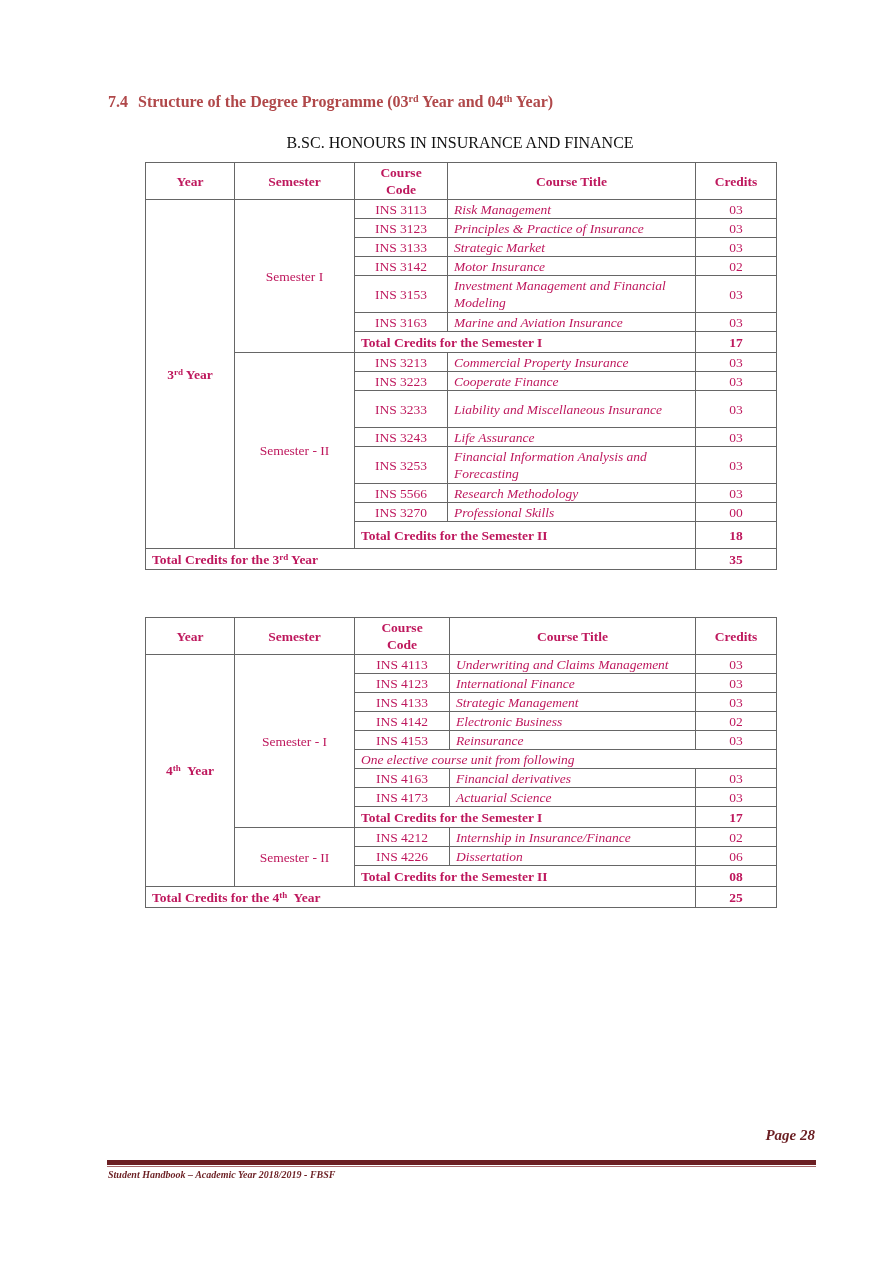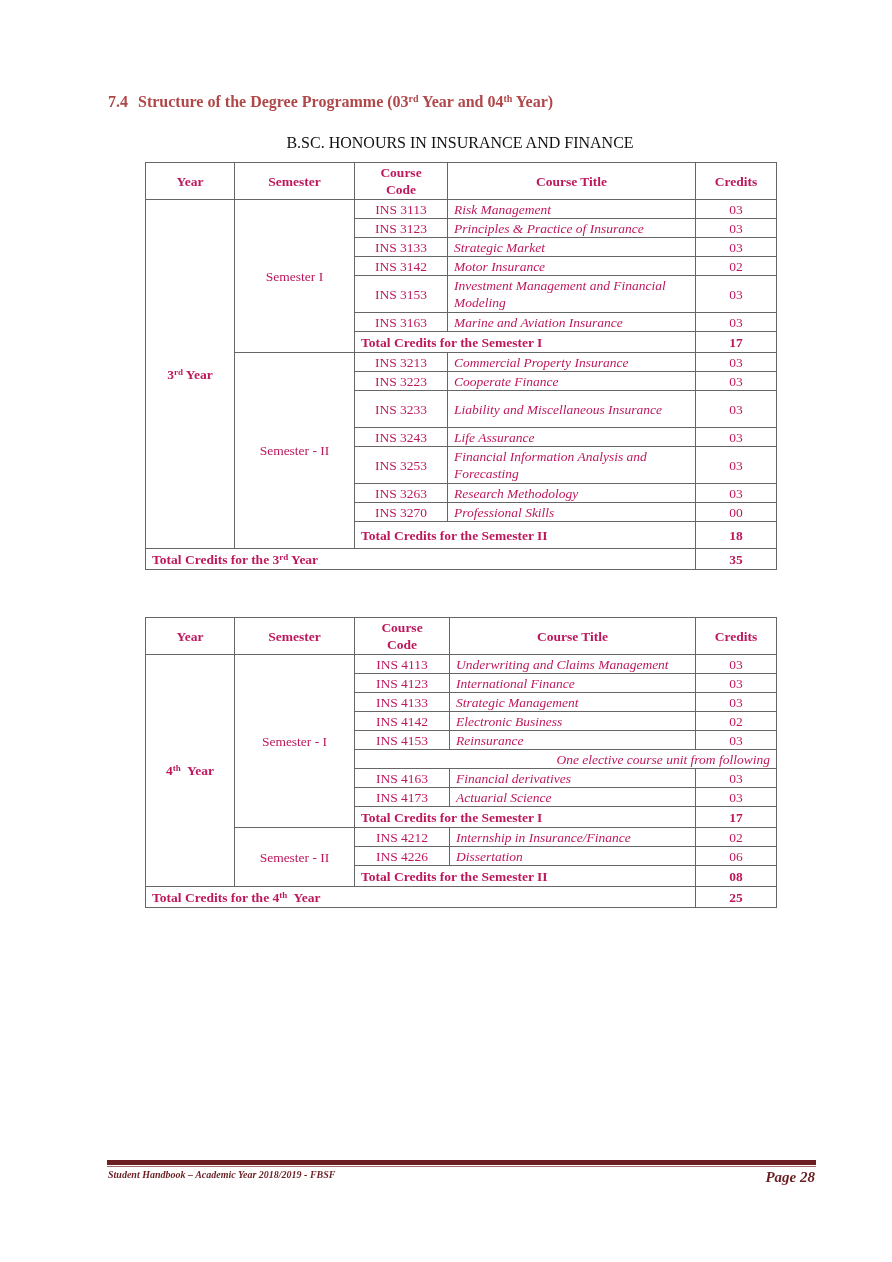--- a/index.html
+++ b/index.html
@@ -15,28 +15,28 @@
   .t2 { left: 145px; top: 617px; width: 632px; }
   .c-year { width: 76px; text-align: center; }
   .c-sem { width: 107px; text-align: center; }
   .c-code { text-align: center; white-space: nowrap; }
   .c-title { text-align: left; font-style: italic; }
   .c-cred { width: 68px; text-align: center; }
   .total td { font-weight: bold; }
   .yeartotal td { font-weight: bold; }
   sup { font-size: 9px; vertical-align: 4px; line-height: 0; }
   .bold { font-weight: bold; }
-  .elective { text-align: right; font-style: italic; }
+  .elective { text-align: left; font-style: italic; }
   tr.r1 td { height: 18px; }
   tr.r2 td { height: 36px; }
   tr.rt td { height: 20px; }
   .footer-line { position: absolute; left: 107px; top: 1160px; width: 709px; height: 5px; background: #6b1f23; }
   .footer-line2 { position: absolute; left: 107px; top: 1166px; width: 709px; height: 1px; background: #a76a6c; }
   .footer-left { position: absolute; left: 108px; top: 1169px; font-style: italic; font-weight: bold; font-size: 10px; color: #6b1f23; font-family: "Liberation Serif", serif; }
-  .footer-right { position: absolute; right: 77px; top: 1169px; font-style: italic; font-weight: bold; font-size: 15px; color: #6b1f23; font-family: "Liberation Serif", serif; }
+  .footer-right { position: absolute; right: 77px; top: 1127px; font-style: italic; font-weight: bold; font-size: 15px; color: #6b1f23; font-family: "Liberation Serif", serif; }
 </style>
 </head>
 <body>
 
 <div class="section-title">
   <span class="num">7.4</span><span><span>Structure of the Degree Programme (03</span><sup>rd</sup><span> Year and 04</span><sup>th</sup><span> Year)</span></span>
 </div>
 
 <div class="prog-title">B.SC. HONOURS IN INSURANCE AND FINANCE</div>
 
@@ -107,21 +107,21 @@
         <td class="c-code">INS  3243</td>
         <td class="c-title">Life Assurance</td>
         <td class="c-cred">03</td>
       </tr>
       <tr class="r2">
         <td class="c-code">INS  3253</td>
         <td class="c-title">Financial Information Analysis and Forecasting</td>
         <td class="c-cred">03</td>
       </tr>
       <tr class="r1">
-        <td class="c-code">INS  3263</td>
+        <td class="c-code">INS  5566</td>
         <td class="c-title">Research Methodology</td>
         <td class="c-cred">03</td>
       </tr>
       <tr class="r1">
         <td class="c-code">INS  3270</td>
         <td class="c-title">Professional Skills</td>
         <td class="c-cred">00</td>
       </tr>
       <tr class="total rt">
         <td colspan="2" style="height: 26px;">Total Credits for the Semester II</td>

